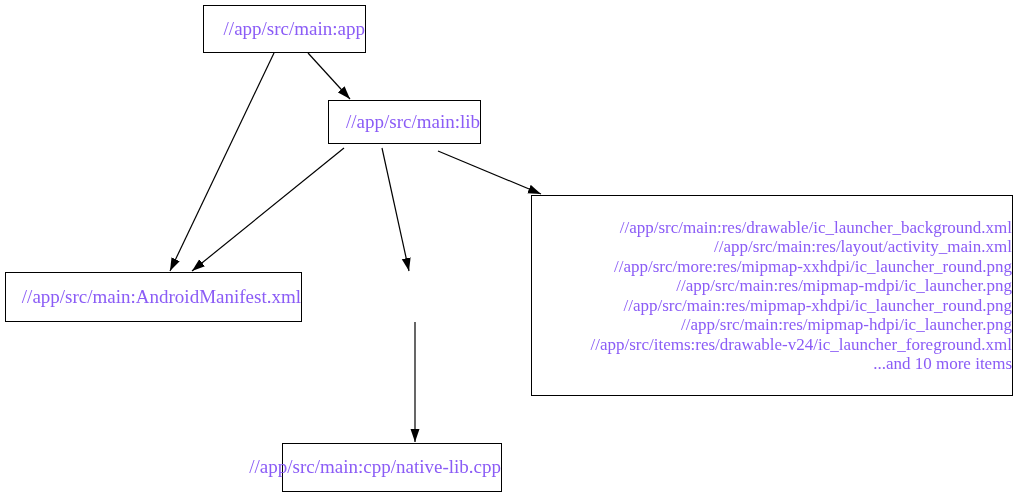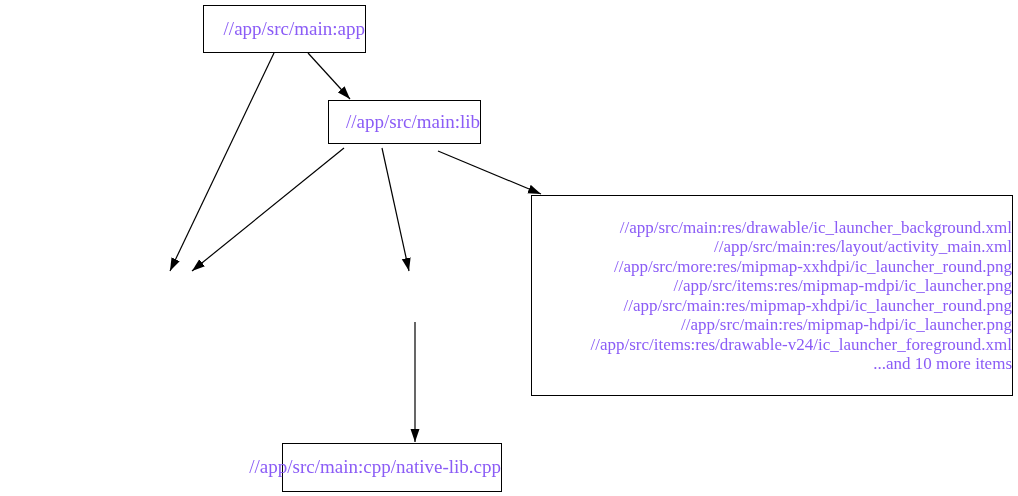--- a/index.html
+++ b/index.html
@@ -65,25 +65,28 @@
       <line x1="382" y1="148" x2="409" y2="271" class="edge-line" marker-end="url(#arrow)"></line>
       <line x1="438" y1="151" x2="541" y2="194" class="edge-line" marker-end="url(#arrow)"></line>
       <line x1="415" y1="322" x2="415" y2="442" class="edge-line" marker-end="url(#arrow)"></line>
     </svg>
 <div class="node" style="left: 203px; top: 5px; width: 163px; height: 48px;">
       <span>//app/src/main:app</span>
     </div>
     <div class="node" style="left: 288px; top: 100px; width: 153px; height: 44px; margin-left: 40px;">
       <span>//app/src/main:lib</span>
     </div>
+    <div class="node" style="left: 5px; top: 272px; width: 297px; height: 50px;">
+      <span>//app/src/main:AndroidManifest.xml</span>
+    </div>
     <div class="node" style="left: 531px; top: 195px; width: 482px; height: 201px;">
       <div class="node-line">//app/src/main:res/drawable/ic_launcher_background.xml</div>
       <div class="node-line">//app/src/main:res/layout/activity_main.xml</div>
       <div class="node-line">//app/src/more:res/mipmap-xxhdpi/ic_launcher_round.png</div>
-      <div class="node-line">//app/src/items:res/mipmap-mdpi/ic_launcher.png</div>
+      <div class="node-line">//app/src/main:res/mipmap-mdpi/ic_launcher.png</div>
       <div class="node-line">//app/src/main:res/mipmap-xhdpi/ic_launcher_round.png</div>
       <div class="node-line">//app/src/main:res/mipmap-hdpi/ic_launcher.png</div>
       <div class="node-line">//app/src/items:res/drawable-v24/ic_launcher_foreground.xml</div>
       <div class="node-line">...and 10 more items</div>
     </div>
     <div class="node" style="left: 282px; top: 443px; width: 220px; height: 49px;">
       <span>//app/src/main:cpp/native-lib.cpp</span>
     </div>
   </div>
 

